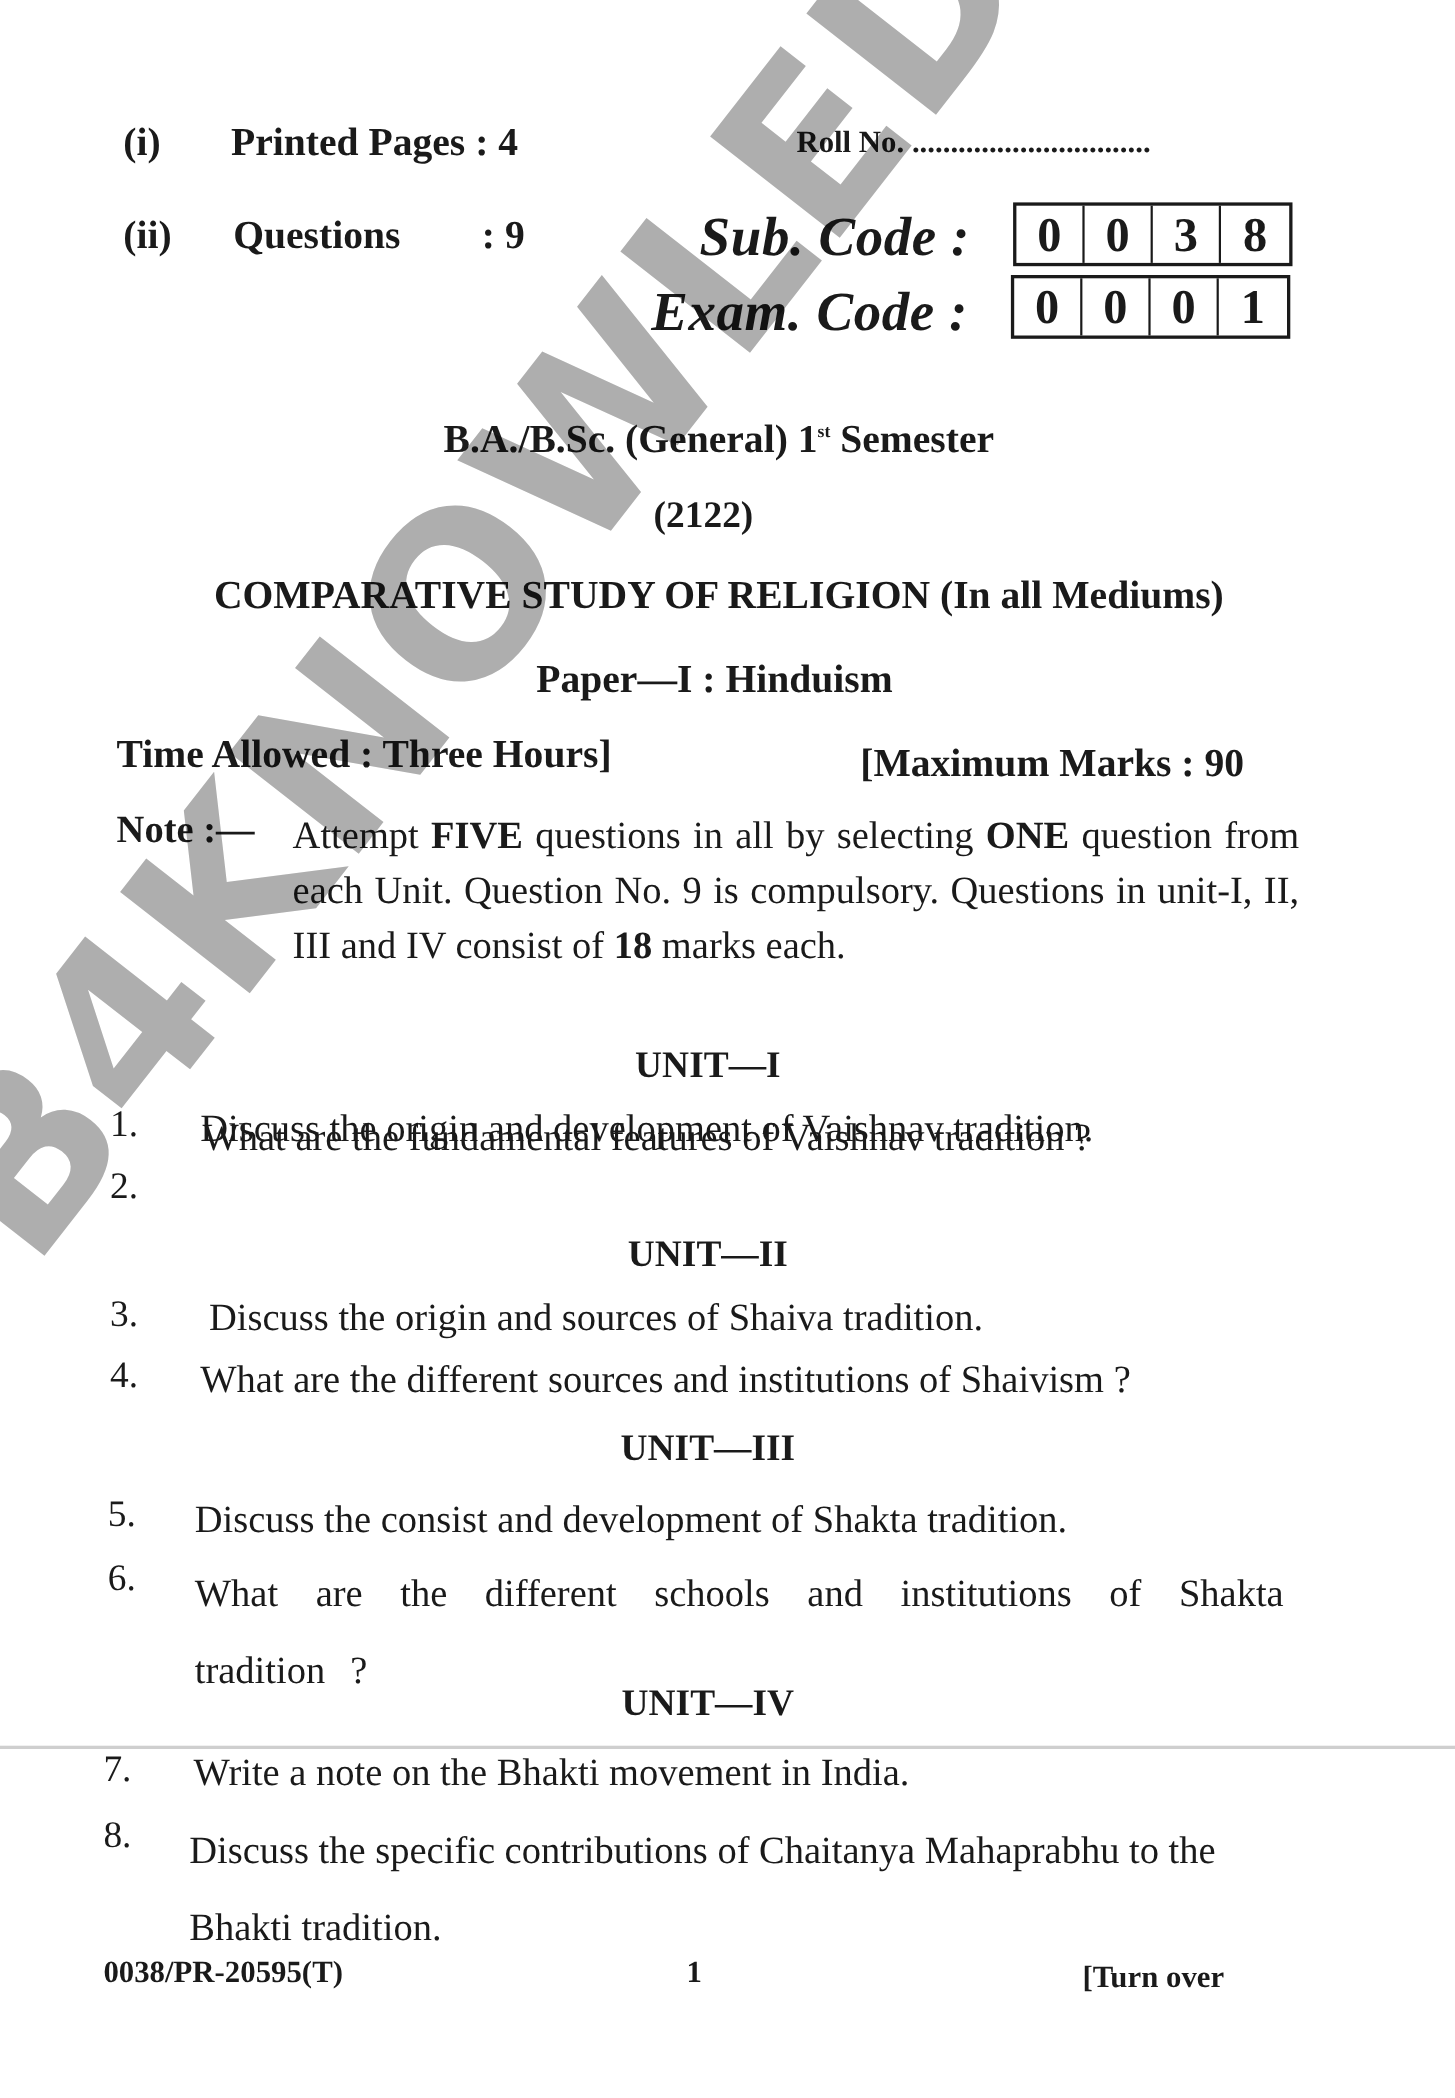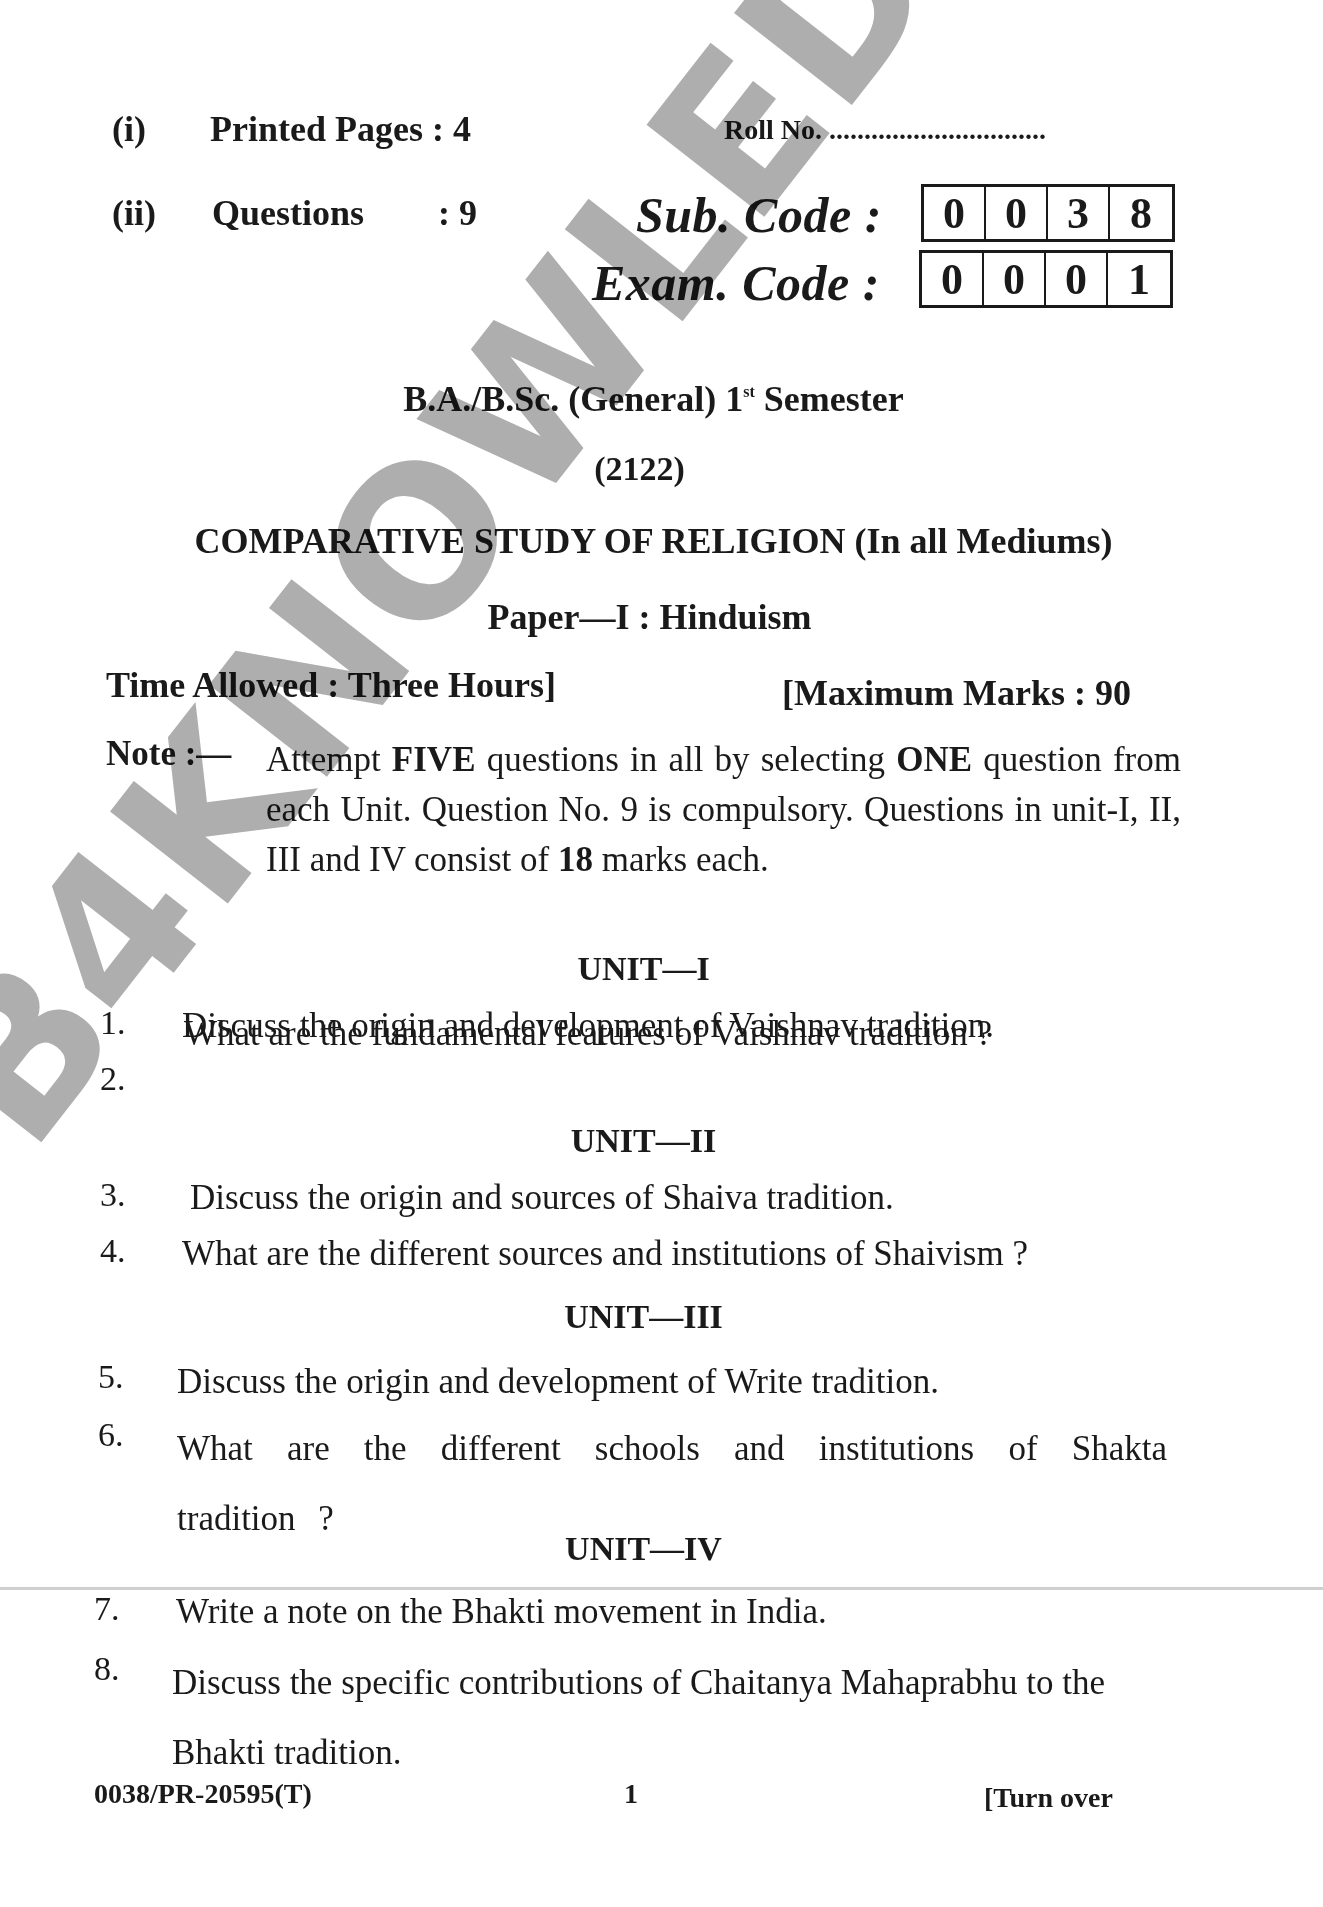--- a/index.html
+++ b/index.html
@@ -111,21 +111,21 @@
   <div class="abs qtext" style="left:184px; top:1014px;">What are the fundamental features of Vaishnav tradition ?</div>
 
   <div class="center unit" style="top:1122px; left:-18px;">UNIT—II</div>
   <div class="abs qnum" style="left:100px; top:1176px;">3.</div>
   <div class="abs qtext" style="left:180px; top:1178px;margin-left:10px;">Discuss the origin and sources of Shaiva tradition.</div>
   <div class="abs qnum" style="left:100px; top:1232px;">4.</div>
   <div class="abs qtext" style="left:182px; top:1234px;">What are the different sources and institutions of Shaivism ?</div>
 
   <div class="center unit" style="top:1298px; left:-18px;">UNIT—III</div>
   <div class="abs qnum" style="left:98px; top:1358px;">5.</div>
-  <div class="abs qtext" style="left:177px; top:1362px;">Discuss the origin and development of Write tradition.</div>
+  <div class="abs qtext" style="left:177px; top:1362px;">Discuss the consist and development of Shakta tradition.</div>
   <div class="abs qnum" style="left:98px; top:1416px;">6.</div>
   <div class="qwrap" style="left:177px; top:1414px; width:990px; word-spacing:14px;">What are the different schools and institutions of Shakta tradition ?</div>
 
   <div class="center unit" style="top:1530px; left:-18px;">UNIT—IV</div>
   <div class="abs qnum" style="left:94px; top:1590px;">7.</div>
   <div class="abs qtext" style="left:176px; top:1592px;">Write a note on the Bhakti movement in India.</div>
   <div class="abs qnum" style="left:94px; top:1650px;">8.</div>
   <div class="qwrap" style="left:172px; top:1648px; width:1010px; word-spacing:0px; text-align:left;">Discuss the specific contributions of Chaitanya Mahaprabhu to the Bhakti tradition.</div>
 
   <div class="abs footer" style="left:94px; top:1778px;">0038/PR-20595(T)</div>

